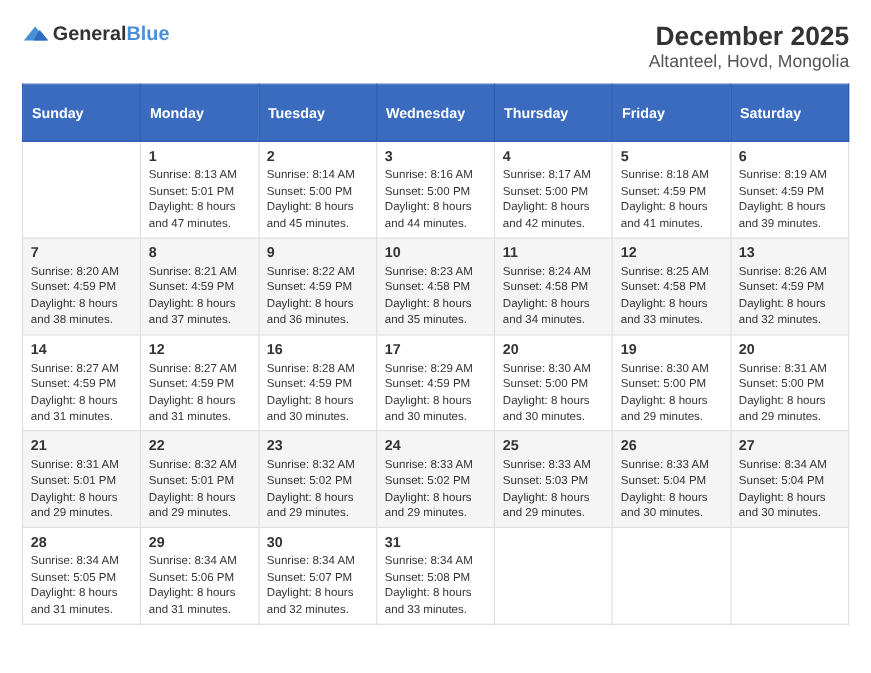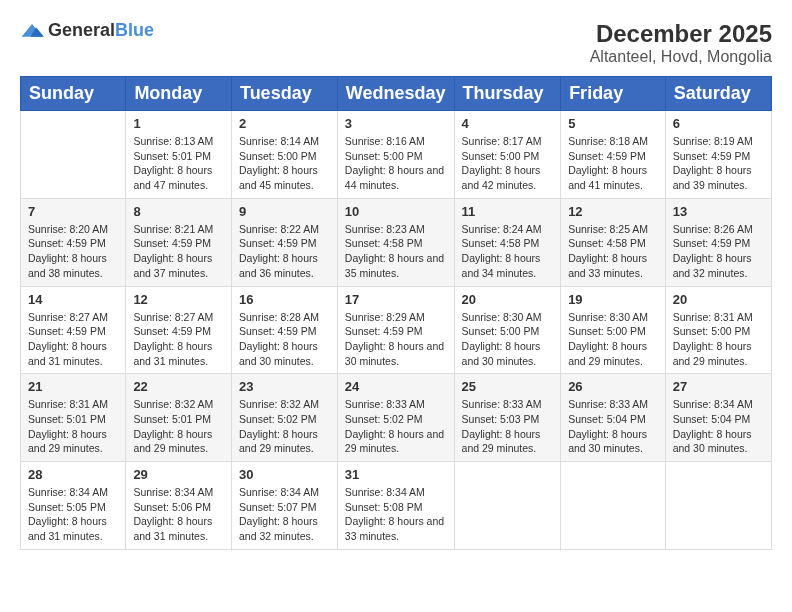--- a/index.html
+++ b/index.html
@@ -39,22 +39,22 @@
     }
     .calendar {
       width: 100%;
       border-collapse: collapse;
       border: 1px solid #ccc;
     }
     .calendar th {
       background-color: #3a6bbf;
       color: #fff;
       text-align: left;
-      padding: 6px 8px;
-      font-size: 18px;
+      padding: 18px 8px;
+      font-size: 13px;
       border: 1px solid #2a5baf;
     }
     .calendar td {
       vertical-align: top;
       padding: 5px 7px;
       border: 1px solid #ddd;
       font-size: 11px;
       color: #333;
       width: calc(100% / 7);
       min-height: 80px;

